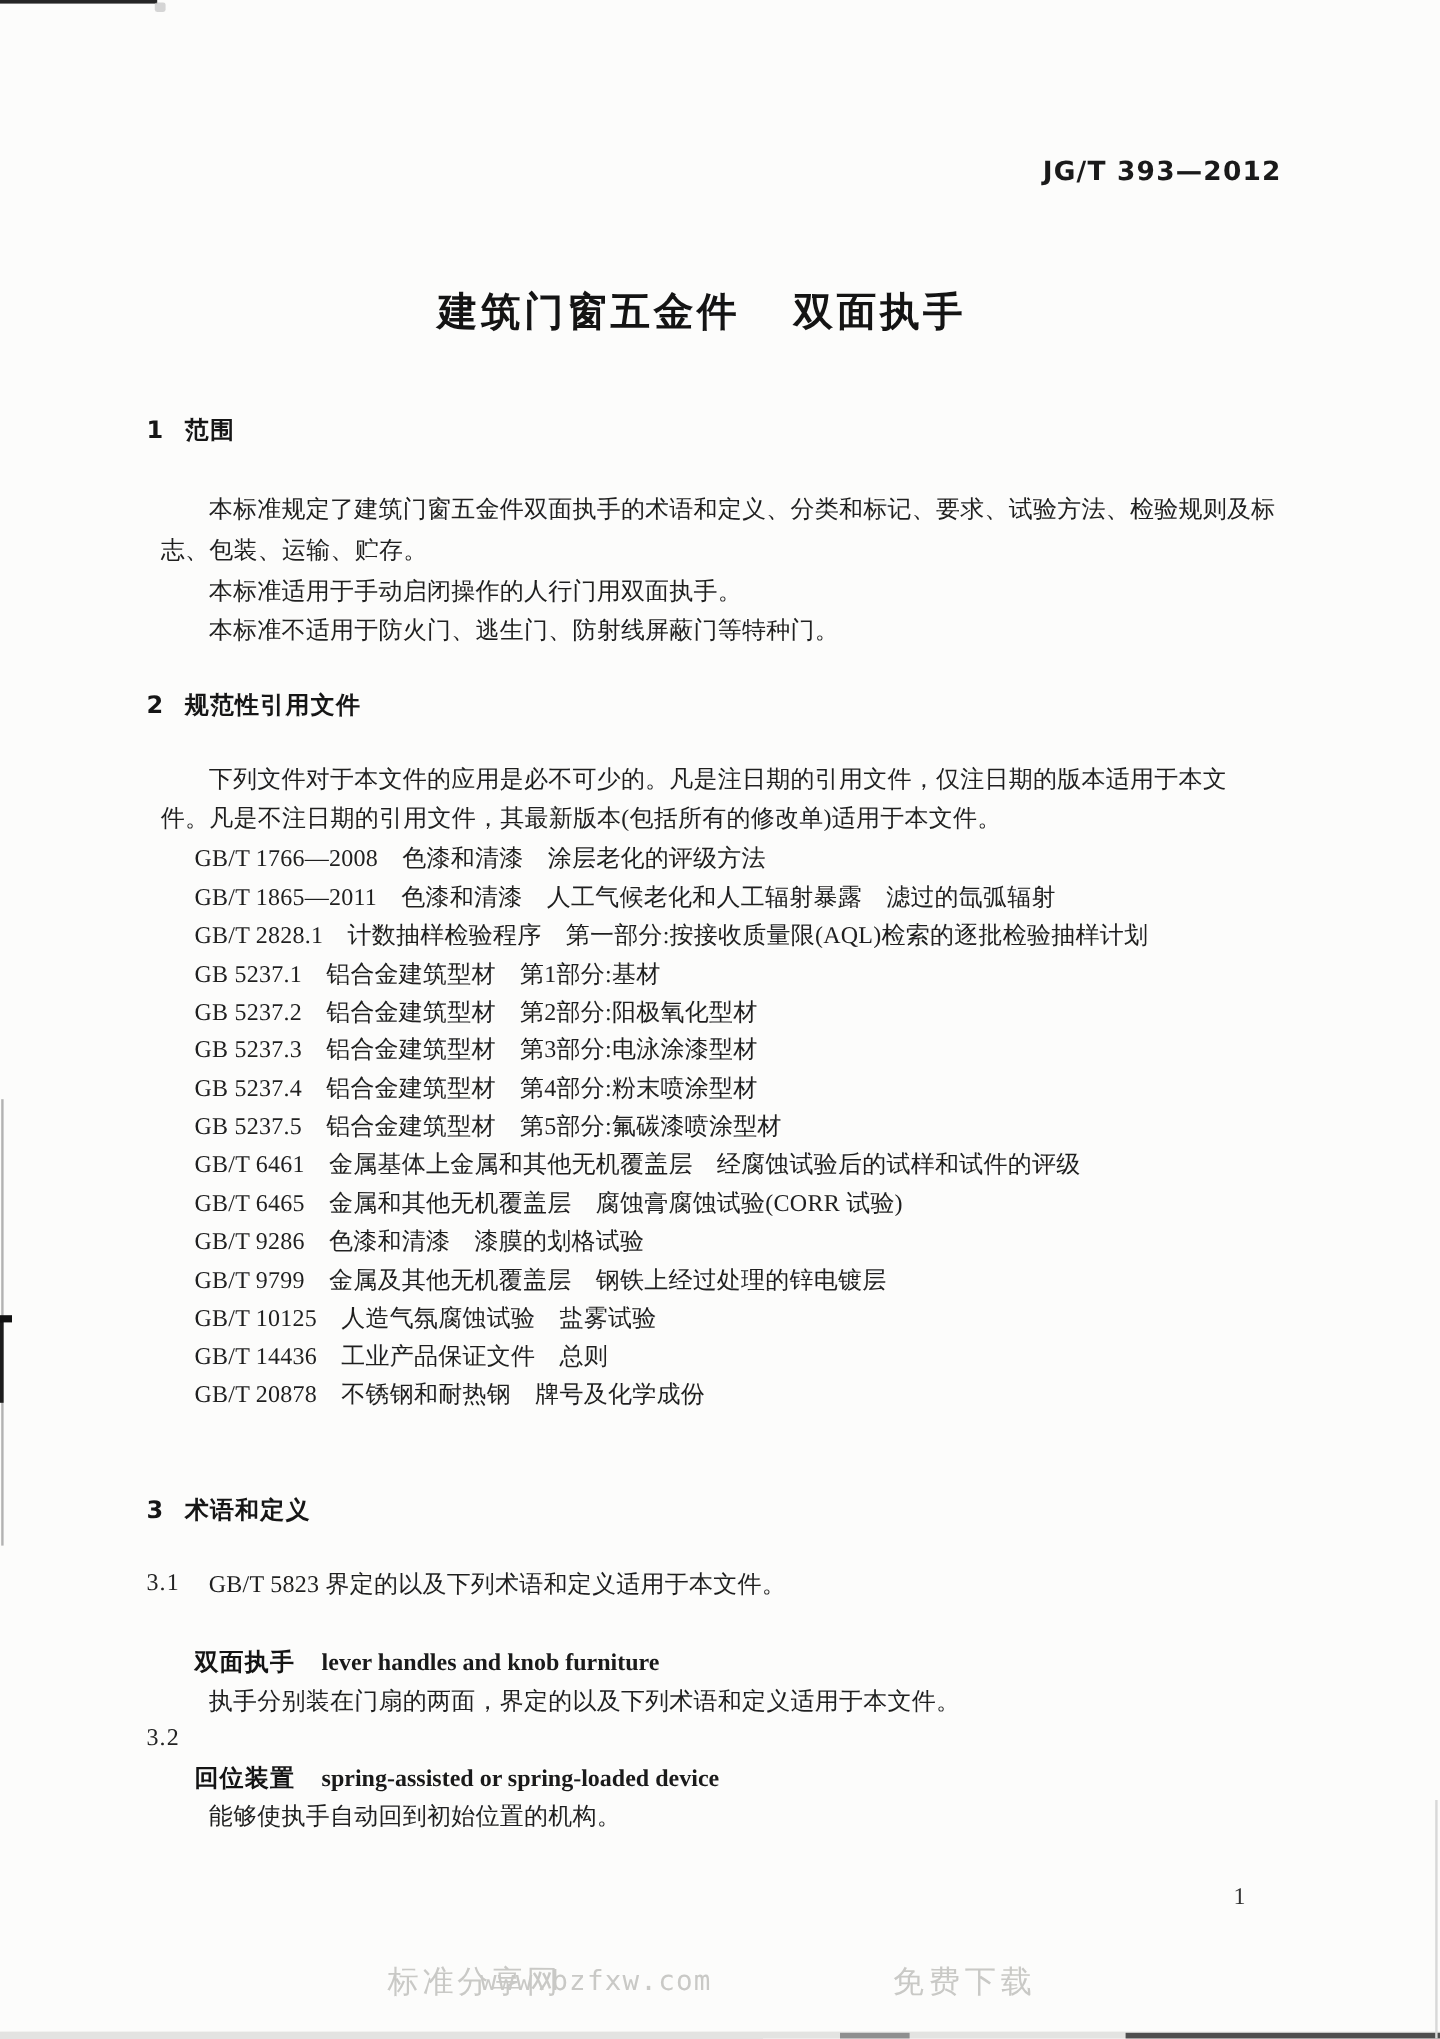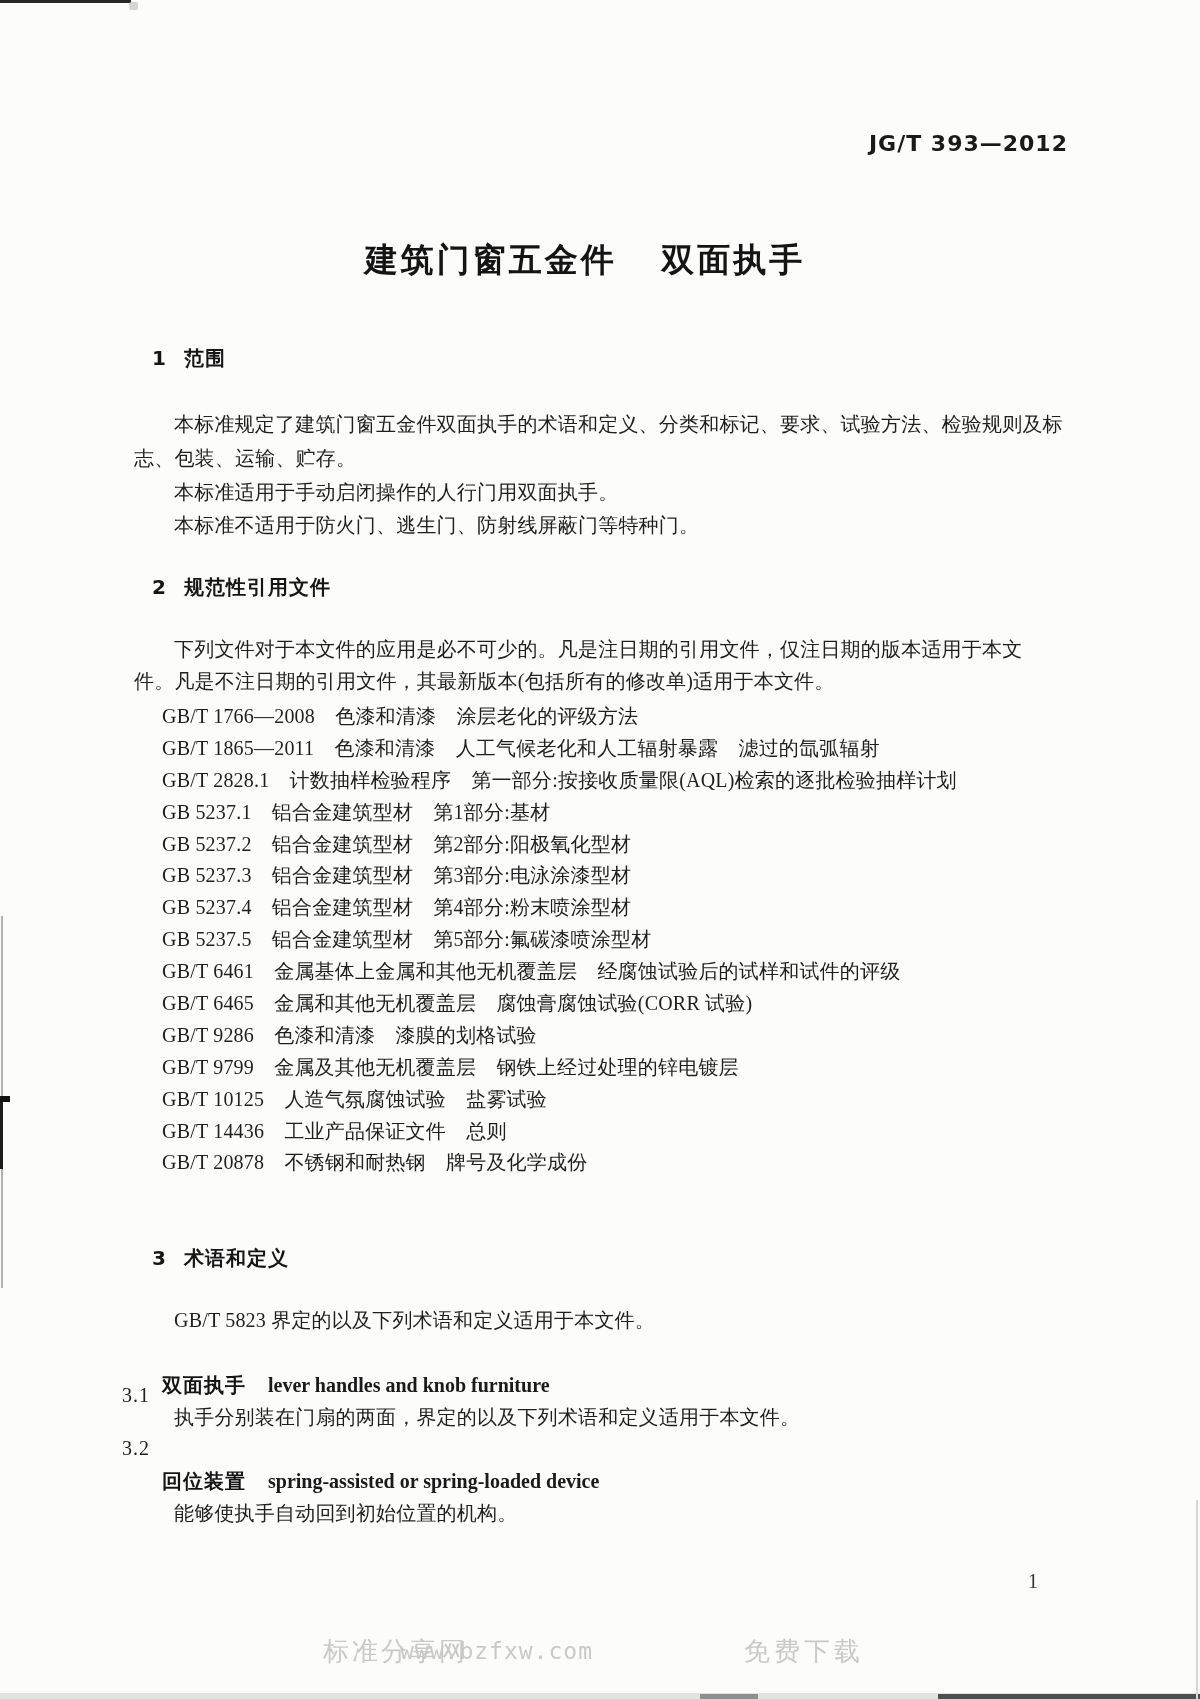--- a/index.html
+++ b/index.html
@@ -27,21 +27,21 @@
     font-family:"DejaVu Sans","Liberation Sans",sans-serif;
     font-weight:bold;font-size:33px;letter-spacing:3px;color:#141414;
     white-space:nowrap;
   }
   .doc-title .t2{margin-left:30px;}
   
   .heading{
     left:122px;
     font-family:"DejaVu Sans","Liberation Sans",sans-serif;
     font-weight:bold;font-size:20px;color:#161616;
-    white-space:nowrap;letter-spacing:1px;margin-left:30px;
+    white-space:nowrap;letter-spacing:1px;
   }
   .heading .num{margin-right:17px;font-weight:bold;}
   
   .body-line{
     left:134px;
     font-size:20px;letter-spacing:0.2px;
     white-space:nowrap;color:#1f1f1f;
   }
   .indent{padding-left:40px;}
   
@@ -137,21 +137,21 @@
     <div class="ref-item">GB/T 10125　人造气氛腐蚀试验　盐雾试验</div>
     <div class="ref-item">GB/T 14436　工业产品保证文件　总则</div>
     <div class="ref-item">GB/T 20878　不锈钢和耐热钢　牌号及化学成份</div>
   </div>
 
   <div class="abs heading" style="top:1245px;">
     <span class="num">3</span><span>术语和定义</span>
   </div>
   <div class="abs body-line indent" style="top:1307px;">GB/T 5823 界定的以及下列术语和定义适用于本文件。</div>
 
-  <div class="abs term-number" style="top:1384px;">3.1</div>
+  <div class="abs term-number" style="top:1308px;">3.1</div>
   <div class="abs term-name" style="top:1372px;">
     <span class="zh">双面执手</span><span class="en">lever handles and knob furniture</span>
   </div>
   <div class="abs body-line indent" style="top:1404px;">执手分别装在门扇的两面，界定的以及下列术语和定义适用于本文件。</div>
 
   <div class="abs term-number" style="top:1437px;">3.2</div>
   <div class="abs term-name" style="top:1468px;">
     <span class="zh">回位装置</span><span class="en">spring-assisted or spring-loaded device</span>
   </div>
   <div class="abs body-line indent" style="top:1500px;">能够使执手自动回到初始位置的机构。</div>

